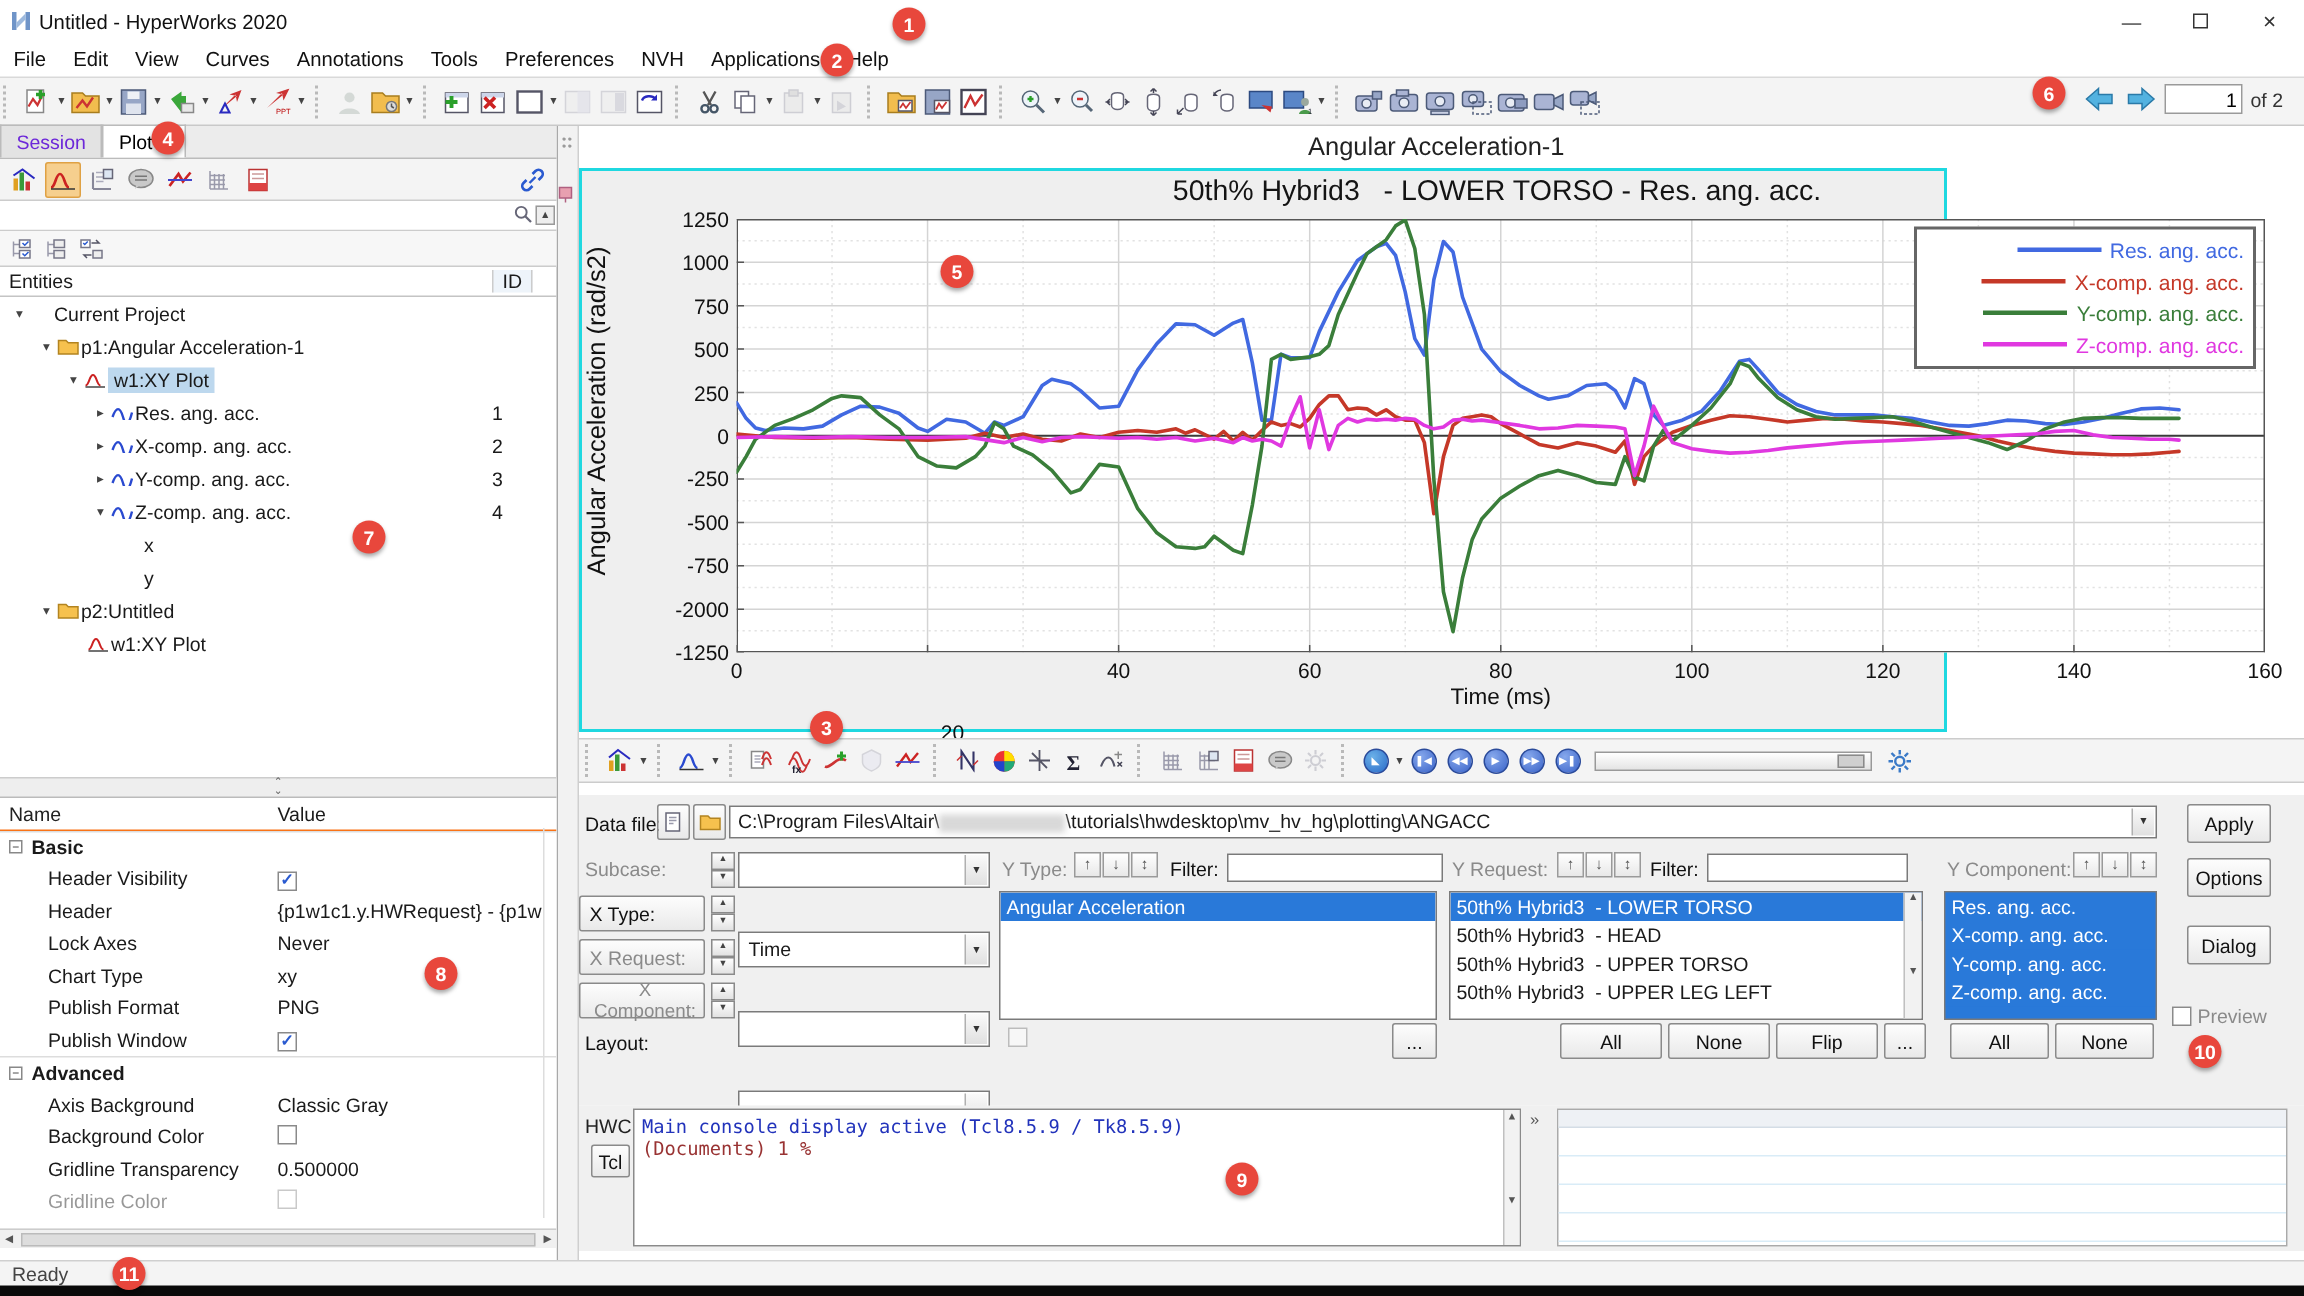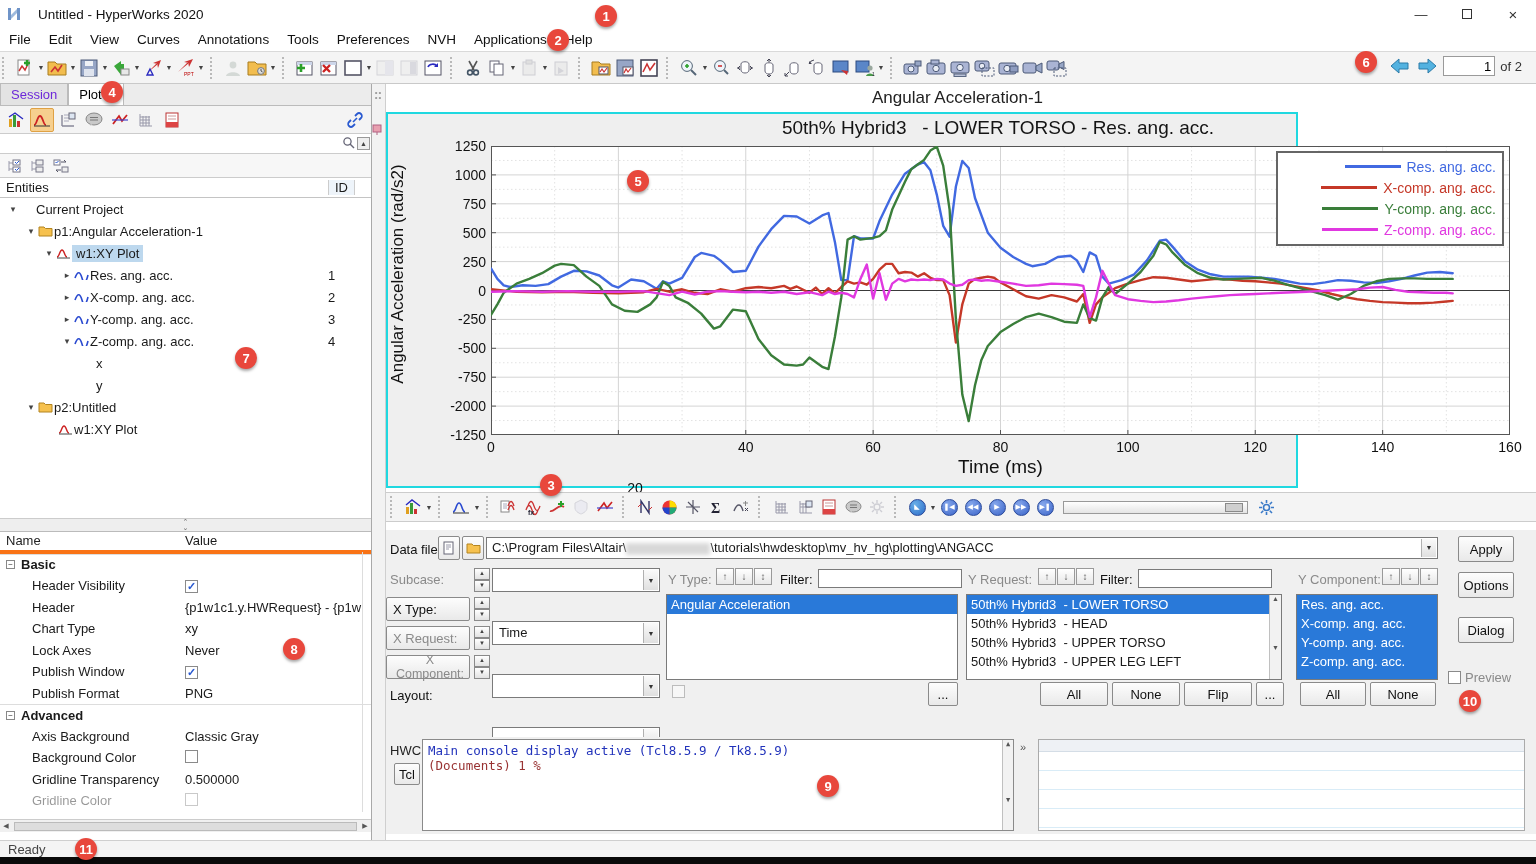--- a/index.html
+++ b/index.html
@@ -63,21 +63,21 @@
   #page-title { position:absolute; left:0; top:4px; width:1143px; text-align:center; font-size:17px; color:#222; }
   #plot-widget { position:absolute; left:0; top:28px; width:912px; height:376px; border:2px solid #1fd8e0; background:#efefef; }
   #plot-subtitle { position:absolute; left:100px; top:3px; width:1020px; text-align:center; font-size:19px; color:#141414; }
   #chart-wrap { position:absolute; left:103px; top:32px; width:1019px; height:289px; background:#fff; }
   #ylab { position:absolute; left:-2px; top:10px; width:24px; height:280px; }
   #ylab span { position:absolute; left:-128px; top:140px; display:block; width:280px; transform:rotate(-90deg); transform-origin:center; text-align:center; font-size:17px; color:#111; }
   .ytick { position:absolute; right:0; font-size:14px; color:#111; }
   #yticks { position:absolute; left:52px; top:32px; width:46px; height:289px; }
   #xticks { position:absolute; left:103px; top:325px; width:1019px; height:16px; }
   .xtick { position:absolute; transform:translateX(-50%); font-size:14px; color:#111; }
-  #xlabel { position:absolute; left:103px; top:342px; width:1019px; text-align:center; font-size:19px; color:#111; }
+  #xlabel { position:absolute; left:103px; top:342px; width:1019px; text-align:center; font-size:15px; color:#111; }
   #legend { position:absolute; left:888px; top:37px; width:228px; background:#fff; border:2px solid #666; padding:3px 6px 4px 6px; }
   .lgrow { display:flex; align-items:center; height:21px; font-size:14px; justify-content:flex-end; gap:6px; }
   .lgline { width:56px; height:3px; flex:none; }
 
   
   #plot-toolbar { position:absolute; left:0; top:408px; width:1150px; height:30px; background:#f4f4f4; border-top:1px solid #ccc; border-bottom:1px solid #ccc; display:flex; align-items:center; }
   .mbtn { width:17px; height:17px; border-radius:50%; background:radial-gradient(circle at 35% 30%, #86a8ec, #3a63c8); border:1px solid #2a4a9a; color:#fff; font-size:7px; display:inline-flex; align-items:center; justify-content:center; margin:0 1px; flex:none; }
   .slider { width:185px; height:13px; border:1px solid #999; background:linear-gradient(#fff,#e4e4e4); position:relative; margin:0 6px; flex:none; }
   .sthumb { position:absolute; right:4px; top:1px; width:18px; height:9px; background:#cfcfcf; border:1px solid #8a8a8a; }
 
@@ -121,21 +121,21 @@
 <body>
 
 <div id="titlebar">
   <span class="abs" style="left:6px;top:6px;">
     <svg width="16" height="16" viewBox="0 0 16 16">
         <path d="M2 2h3v12H2z" fill="#6f94c8"></path>
         <path d="M11 2h3v12h-3z" fill="#6f94c8"></path>
         <path d="M5 9l6-6v4l-6 6z" fill="#9db9dd"></path>
       </svg>
   </span>
-  <span id="title-text" style="margin-left:38px">Untitled - HyperWorks 2020</span>
+  <span id="title-text" style="margin-left:26px">Untitled - HyperWorks 2020</span>
   <div class="wbtns">
     <span class="wbtn">—</span>
     <span class="wbtn">
         <span style="display:inline-block;width:10px;height:10px;border:1px solid #333"></span>
       </span>
     <span class="wbtn" style="font-size:15px">×</span>
   </div>
 </div>
 
 <div id="menubar">
@@ -610,51 +610,51 @@
           <path d="M1 10c2.5 0 2.5-7 5-7s2.5 7 5 7" stroke="#c22" fill="none" stroke-width="1.4"></path>
           <path d="M1 11h13" stroke="#444"></path>
         </svg>
       </span>
     <span>w1:XY Plot</span>
   </div>
 
   <div id="splitter">⌃<br>⌄</div>
 
   <div id="props">
-    <div class="prow" style="border-bottom:4px solid #f97316">
+    <div class="prow" style="border-bottom:1px solid #f97316">
       <span style="padding-left:6px;color:#222">Name</span>
       <span class="pval">Value</span>
     </div>
     <div class="prow pgroup">
         <span class="gbox">−</span>
         <span>Basic</span>
       </div>
     <div class="prow">
         <span class="pname">Header Visibility</span>
         <span class="pval"><span class="cb on"></span></span>
       </div>
     <div class="prow">
         <span class="pname">Header</span>
         <span class="pval">{p1w1c1.y.HWRequest} - {p1w</span>
       </div>
     <div class="prow">
+        <span class="pname">Lock Axes</span>
+        <span class="pval">Never</span>
+      </div>
+    <div class="prow">
         <span class="pname">Chart Type</span>
         <span class="pval">xy</span>
       </div>
     <div class="prow">
-        <span class="pname">Lock Axes</span>
-        <span class="pval">Never</span>
+        <span class="pname">Publish Format</span>
+        <span class="pval">PNG</span>
       </div>
     <div class="prow">
         <span class="pname">Publish Window</span>
         <span class="pval"><span class="cb on"></span></span>
-      </div>
-    <div class="prow">
-        <span class="pname">Publish Format</span>
-        <span class="pval">PNG</span>
       </div>
     <div class="prow pgroup">
         <span class="gbox">−</span>
         <span>Advanced</span>
       </div>
     <div class="prow">
         <span class="pname">Axis Background</span>
         <span class="pval">Classic Gray</span>
       </div>
     <div class="prow">

